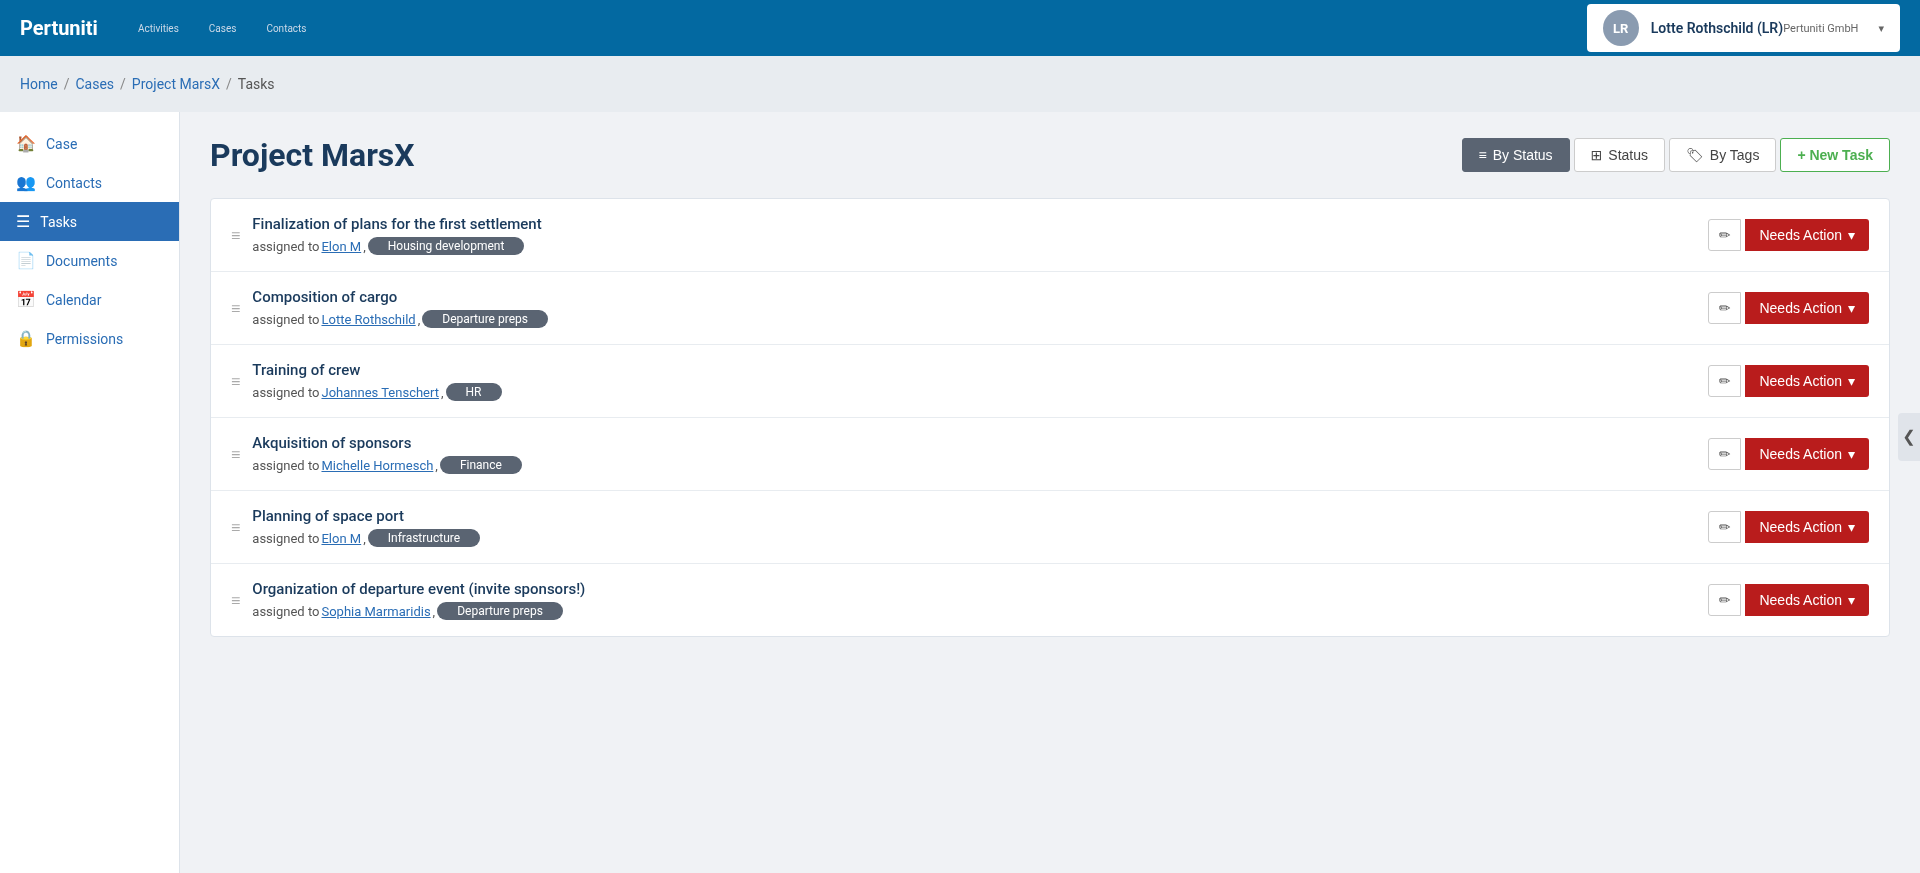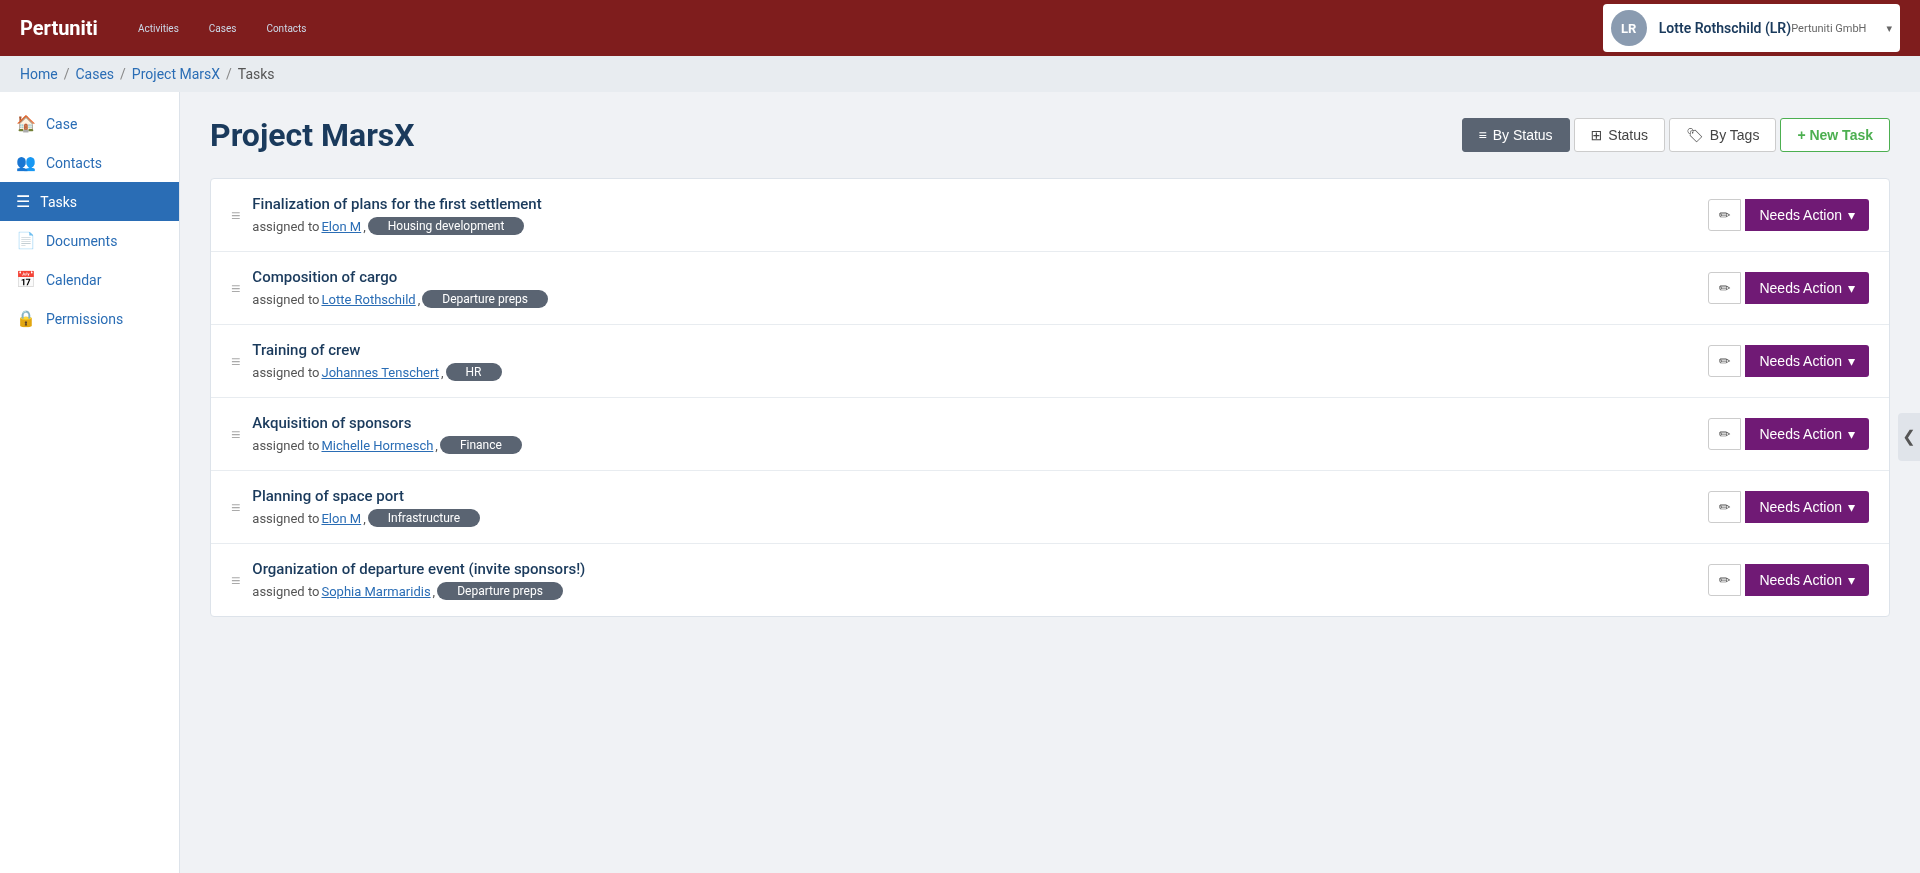--- a/index.html
+++ b/index.html
@@ -1,20 +1,20 @@
 <!DOCTYPE html>
 <html><head>
   <meta charset="utf-8">
   <style>
     * { box-sizing: border-box; margin: 0; padding: 0; }
     body { font-family: -apple-system, BlinkMacSystemFont, 'Segoe UI', Roboto, sans-serif; background: #f0f2f5; color: #333; }
 
     
     .top-nav {
-      background: #7f1d1d;
+      background: #0369a1;
       display: flex;
       align-items: center;
       padding: 0 20px;
       height: 56px;
     }
     .top-nav-brand {
       color: #fff;
       font-size: 20px;
       font-weight: 700;
       margin-right: 40px;
@@ -28,21 +28,21 @@
       color: #ccd9e8;
       text-decoration: none;
       font-size: 10px;
     }
     .top-nav-user {
       display: flex;
       align-items: center;
       gap: 12px;
       background: #fff;
       border-radius: 4px;
-      padding: 6px 8px;
+      padding: 6px 16px;
       cursor: pointer;
     }
     .user-avatar {
       width: 36px;
       height: 36px;
       background: #8a9bb0;
       border-radius: 50%;
       display: flex;
       align-items: center;
       justify-content: center;
@@ -63,21 +63,21 @@
       font-size: 11px;
       color: #666;
       display: flex;
       align-items: center;
       gap: 20px;
     }
 
     
     .breadcrumb {
       background: #e8ecf0;
-      padding: 10px 20px;
+      padding: 20px 20px;
       font-size: 14px;
       color: #555;
       display: flex;
       align-items: center;
       gap: 6px;
     }
     .breadcrumb a {
       color: #2a6db5;
       text-decoration: none;
     }
@@ -217,21 +217,21 @@
       cursor: pointer;
       border-radius: 3px 0 0 3px;
       color: #555;
       font-size: 14px;
     }
     .status-btn {
       display: flex;
       align-items: center;
       gap: 6px;
       padding: 8px 14px;
-      background: #701a75;
+      background: #b91c1c;
       color: #fff;
       border: none;
       cursor: pointer;
       border-radius: 0 3px 3px 0;
       font-size: 14px;
       font-weight: 500;
     }
 
     
     .collapse-handle {

